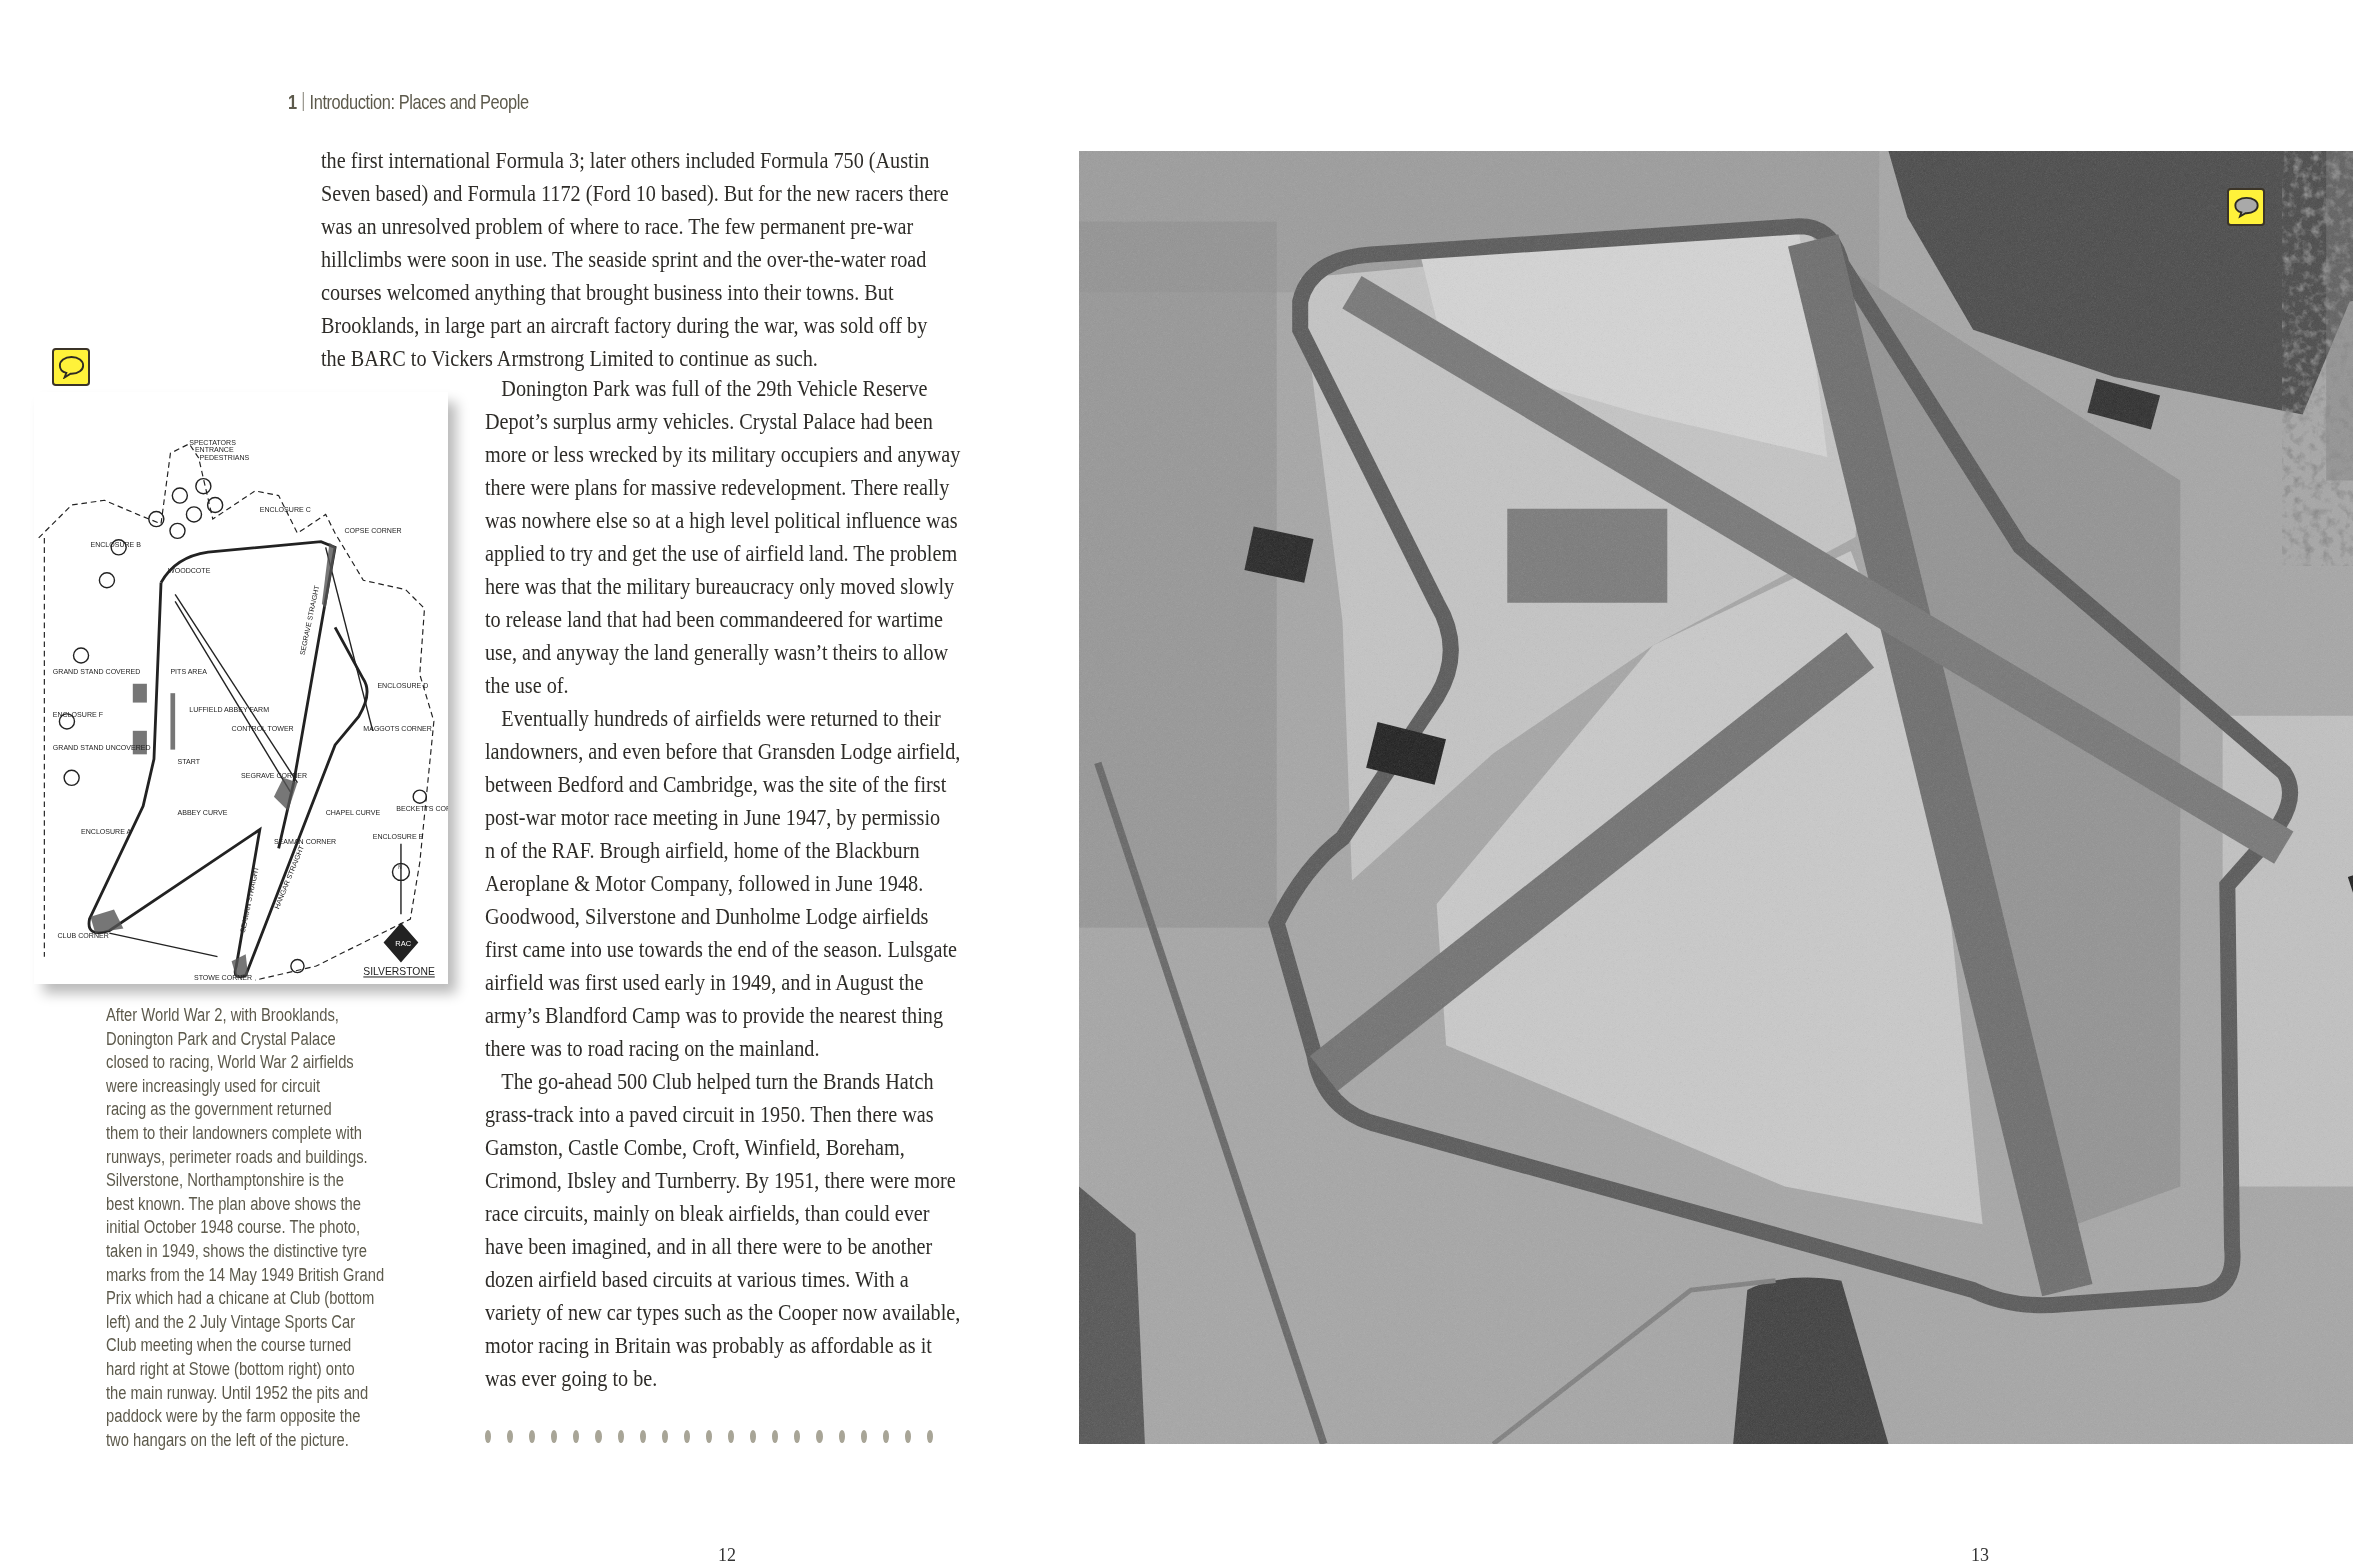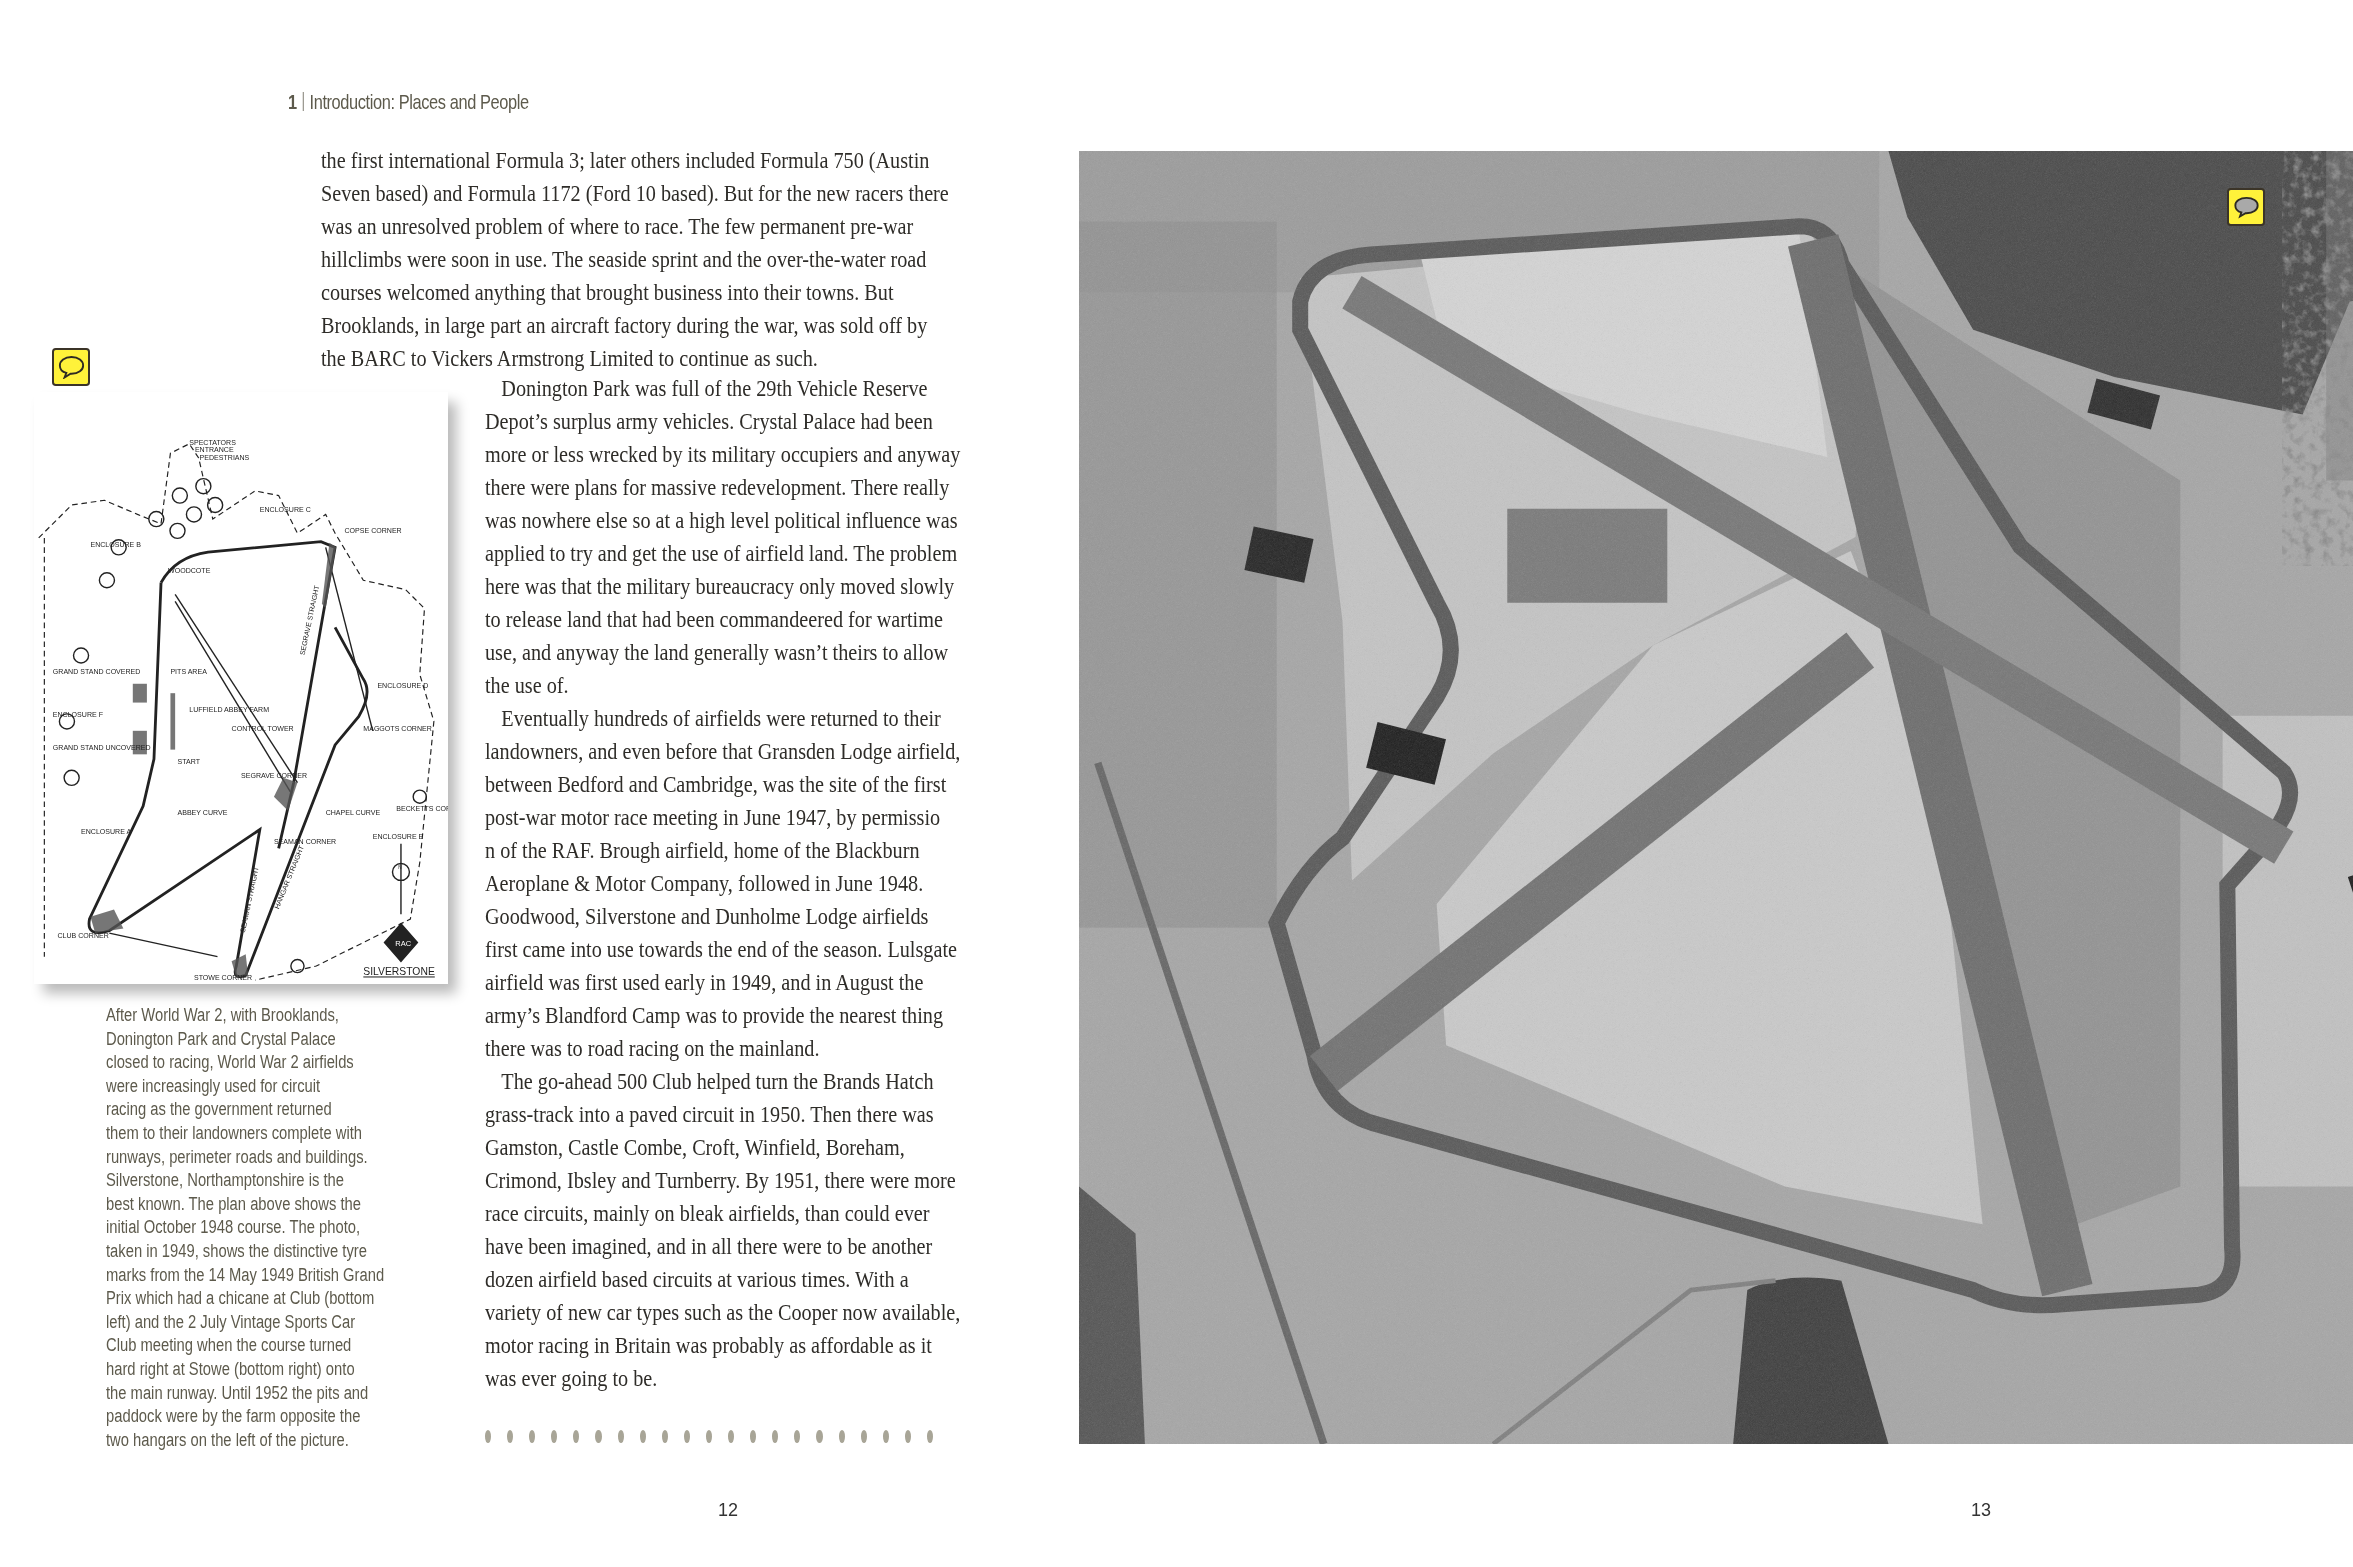--- a/index.html
+++ b/index.html
@@ -42,21 +42,21 @@
     position: absolute; left: 106px; top: 1004px;
     font-family: "Liberation Sans", sans-serif; font-size: 18px; line-height: 23.6px;
     color: #5d5a4c; transform: scaleX(0.82); transform-origin: left top;
   }
   .caption p { margin: 0; white-space: nowrap; }
 
   .dots { position: absolute; left: 485px; top: 1430px; display: flex; gap: 0; }
   .dots span { display: block; width: 6.1px; height: 13px; background: #a8a597; border-radius: 50%; margin-right: 16px; }
 
   .page-num {
-    position: absolute; top: 1500px; font-family: Liberation Sans, sans-serif;
+    position: absolute; top: 1545px; font-family: Liberation Serif, serif;
     font-size: 18px; color: #333;
   }
   .pn-left { left: 718px; }
   .pn-right { left: 1971px; }
 
   .photo {
     position: absolute; left: 1079px; top: 151px; width: 1426px; height: 1293px;
     background: #a9a9a9; overflow: hidden;
   }
   .photo svg { width: 100%; height: 100%; display: block; }

